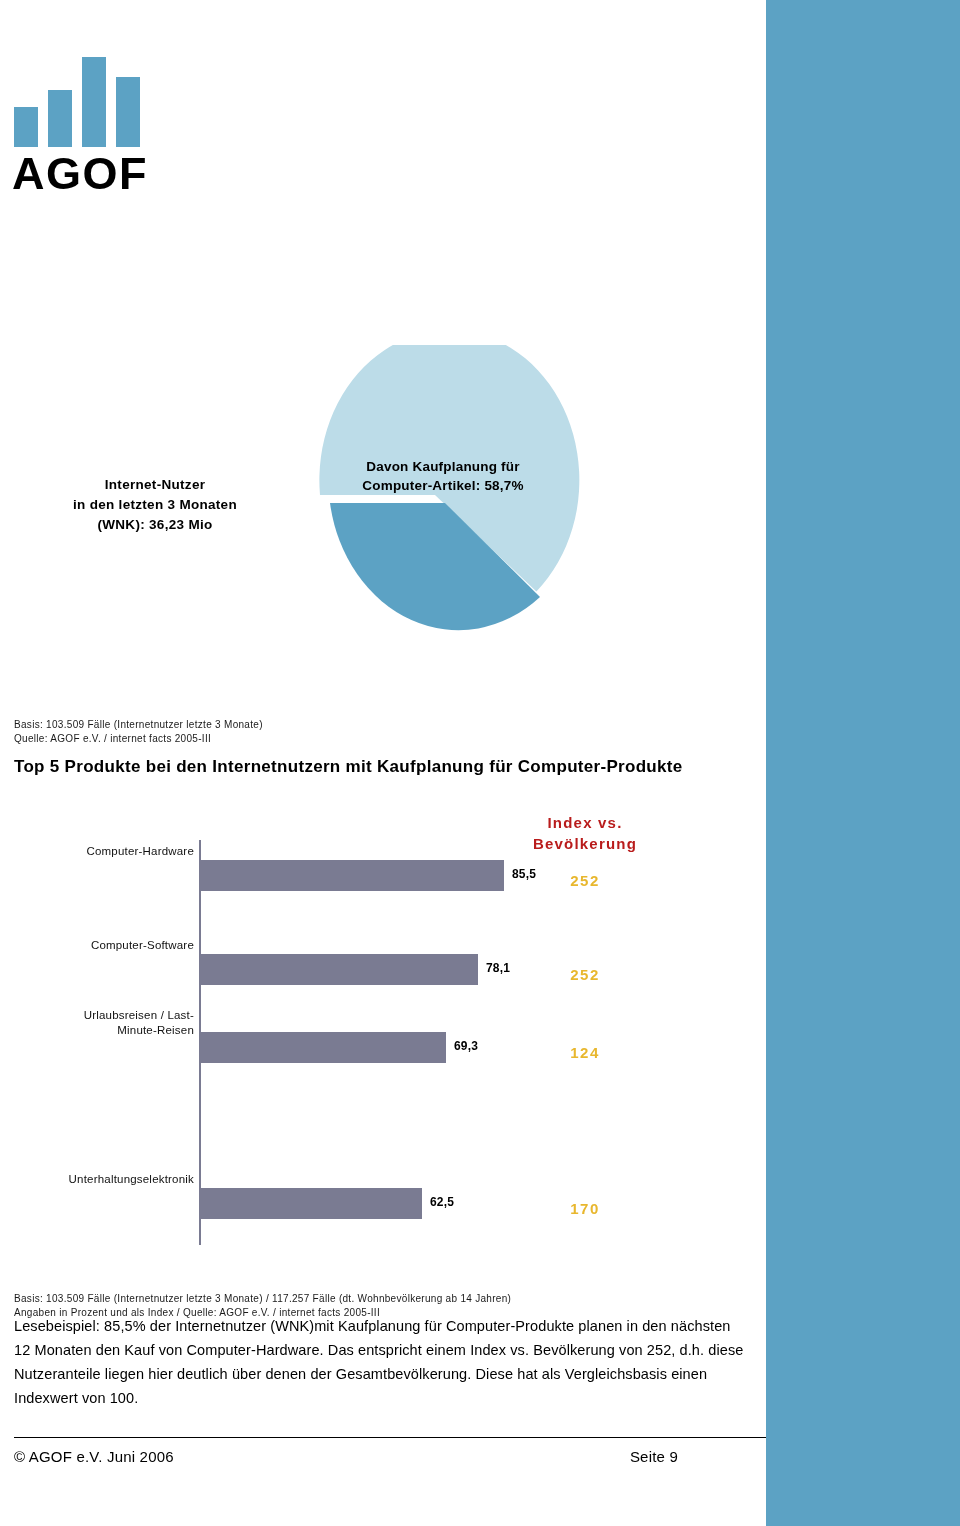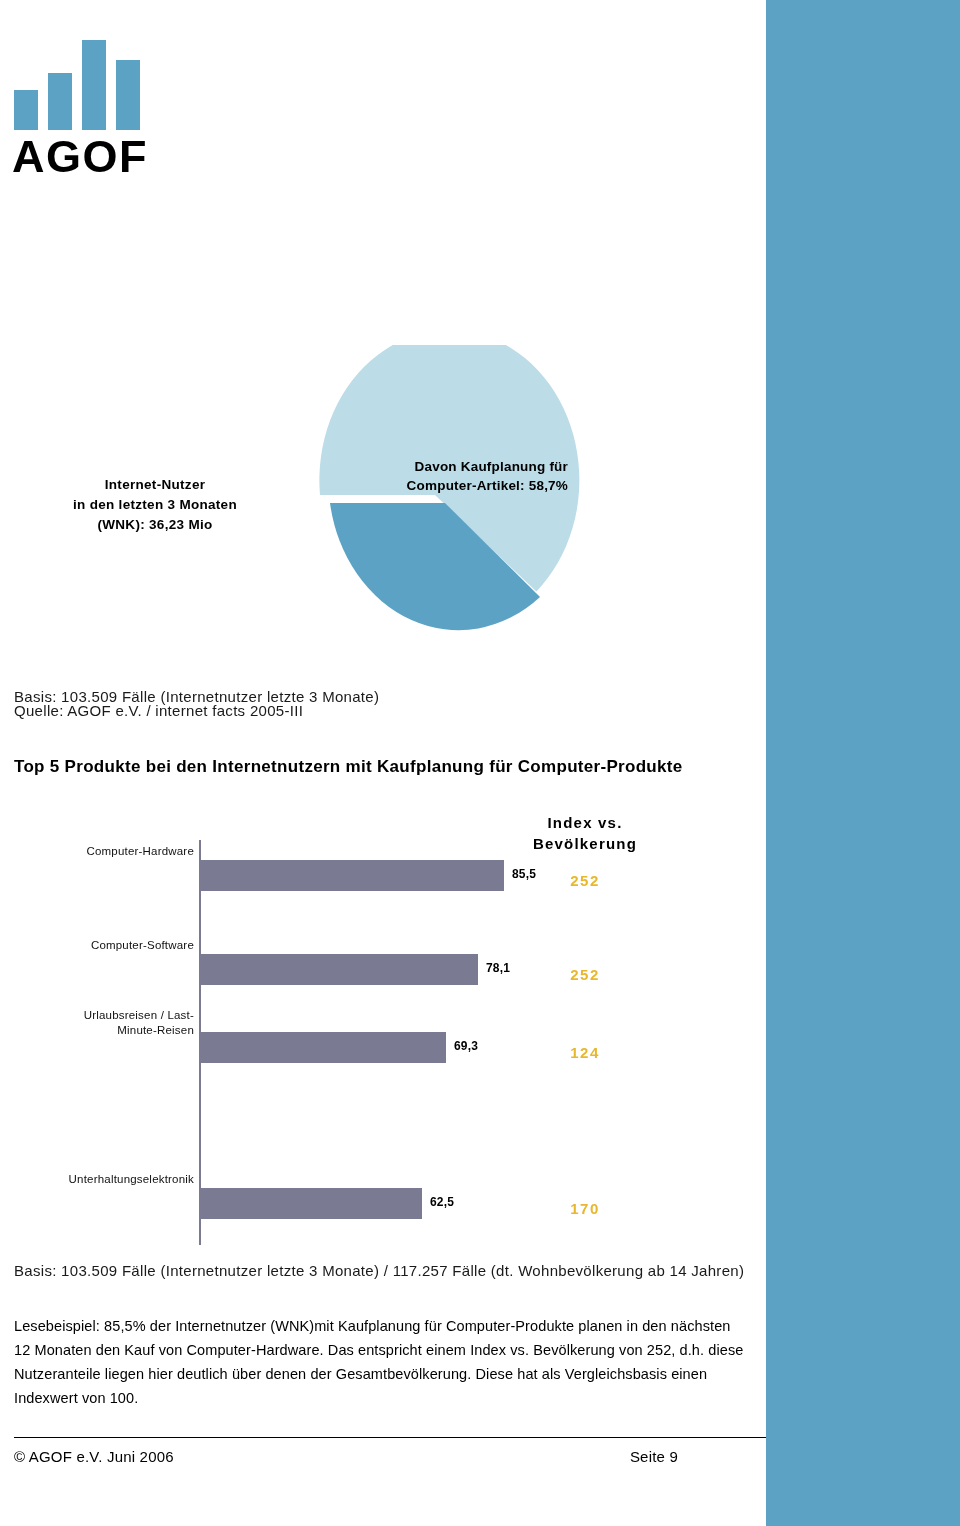--- a/index.html
+++ b/index.html
@@ -32,21 +32,21 @@
     left: 0;
     top: 0;
     width: 766px;
     height: 1526px;
   }
 
   
   .logo {
     position: absolute;
     left: 12px;
-    top: 38px;
+    top: 55px;
     width: 160px;
     height: 140px;
   }
   .logo-bars {
     position: absolute;
     left: 0;
     bottom: 48px;
     height: 95px;
     width: 140px;
   }
@@ -118,29 +118,30 @@
   }
   .pie-label {
     position: absolute;
     left: 318px;
     top: 112px;
     width: 250px;
     font-size: 13.5px;
     font-weight: bold;
     line-height: 19px;
     letter-spacing: 0.2px;
-    text-align: right;
+    text-align: center;
   }
 
   
   .source-note {
-    font-size: 15px;
+    font-size: 10px;
     line-height: 14px;
     letter-spacing: 0.3px;
     color: #1a1a1a;
+    margin-top: 28px;
   }
   .pie-source {
     position: absolute;
     left: 14px;
     top: 690px;
   }
 
   
   .sec2-head {
     position: absolute;
@@ -160,21 +161,21 @@
     top: 812px;
     width: 766px;
     height: 440px;
   }
   .index-head {
     position: absolute;
     left: 505px;
     top: 0px;
     width: 160px;
     text-align: center;
-    color: #000000;
+    color: #b91c1c;
     font-size: 15px;
     font-weight: bold;
     line-height: 21px;
     letter-spacing: 1.2px;
   }
   .axis-line {
     position: absolute;
     left: 199px;
     top: 28px;
     width: 2px;
@@ -361,20 +362,21 @@
         <div>Unterhaltungselektronik</div>
       </div>
       <div class="bar-rect" style="width:222px"></div>
       <div class="bar-val" style="left:430px">62,5</div>
       <div class="bar-idx">170</div>
     </div>
   </div>
 
   <div class="source-note bar-source">
     <div>Basis: 103.509 Fälle (Internetnutzer letzte 3 Monate) / 117.257 Fälle (dt. Wohnbevölkerung ab 14 Jahren)</div>
+    <div>Angaben in Prozent und als Index / Quelle: AGOF e.V. / internet facts 2005-III</div>
   </div>
 
   <div class="lesebeispiel">Lesebeispiel: 85,5% der Internetnutzer (WNK)mit Kaufplanung für Computer-Produkte planen in den nächsten 12 Monaten den Kauf von Computer-Hardware. Das entspricht einem Index vs. Bevölkerung von 252, d.h. diese Nutzeranteile liegen hier deutlich über denen der Gesamtbevölkerung. Diese hat als Vergleichsbasis einen Indexwert von 100.</div>
 
   <div class="footer-rule"></div>
   <div class="footer">
     <span class="footer-left">© AGOF e.V. Juni 2006</span>
     <span class="footer-right">Seite 9</span>
   </div>
 

